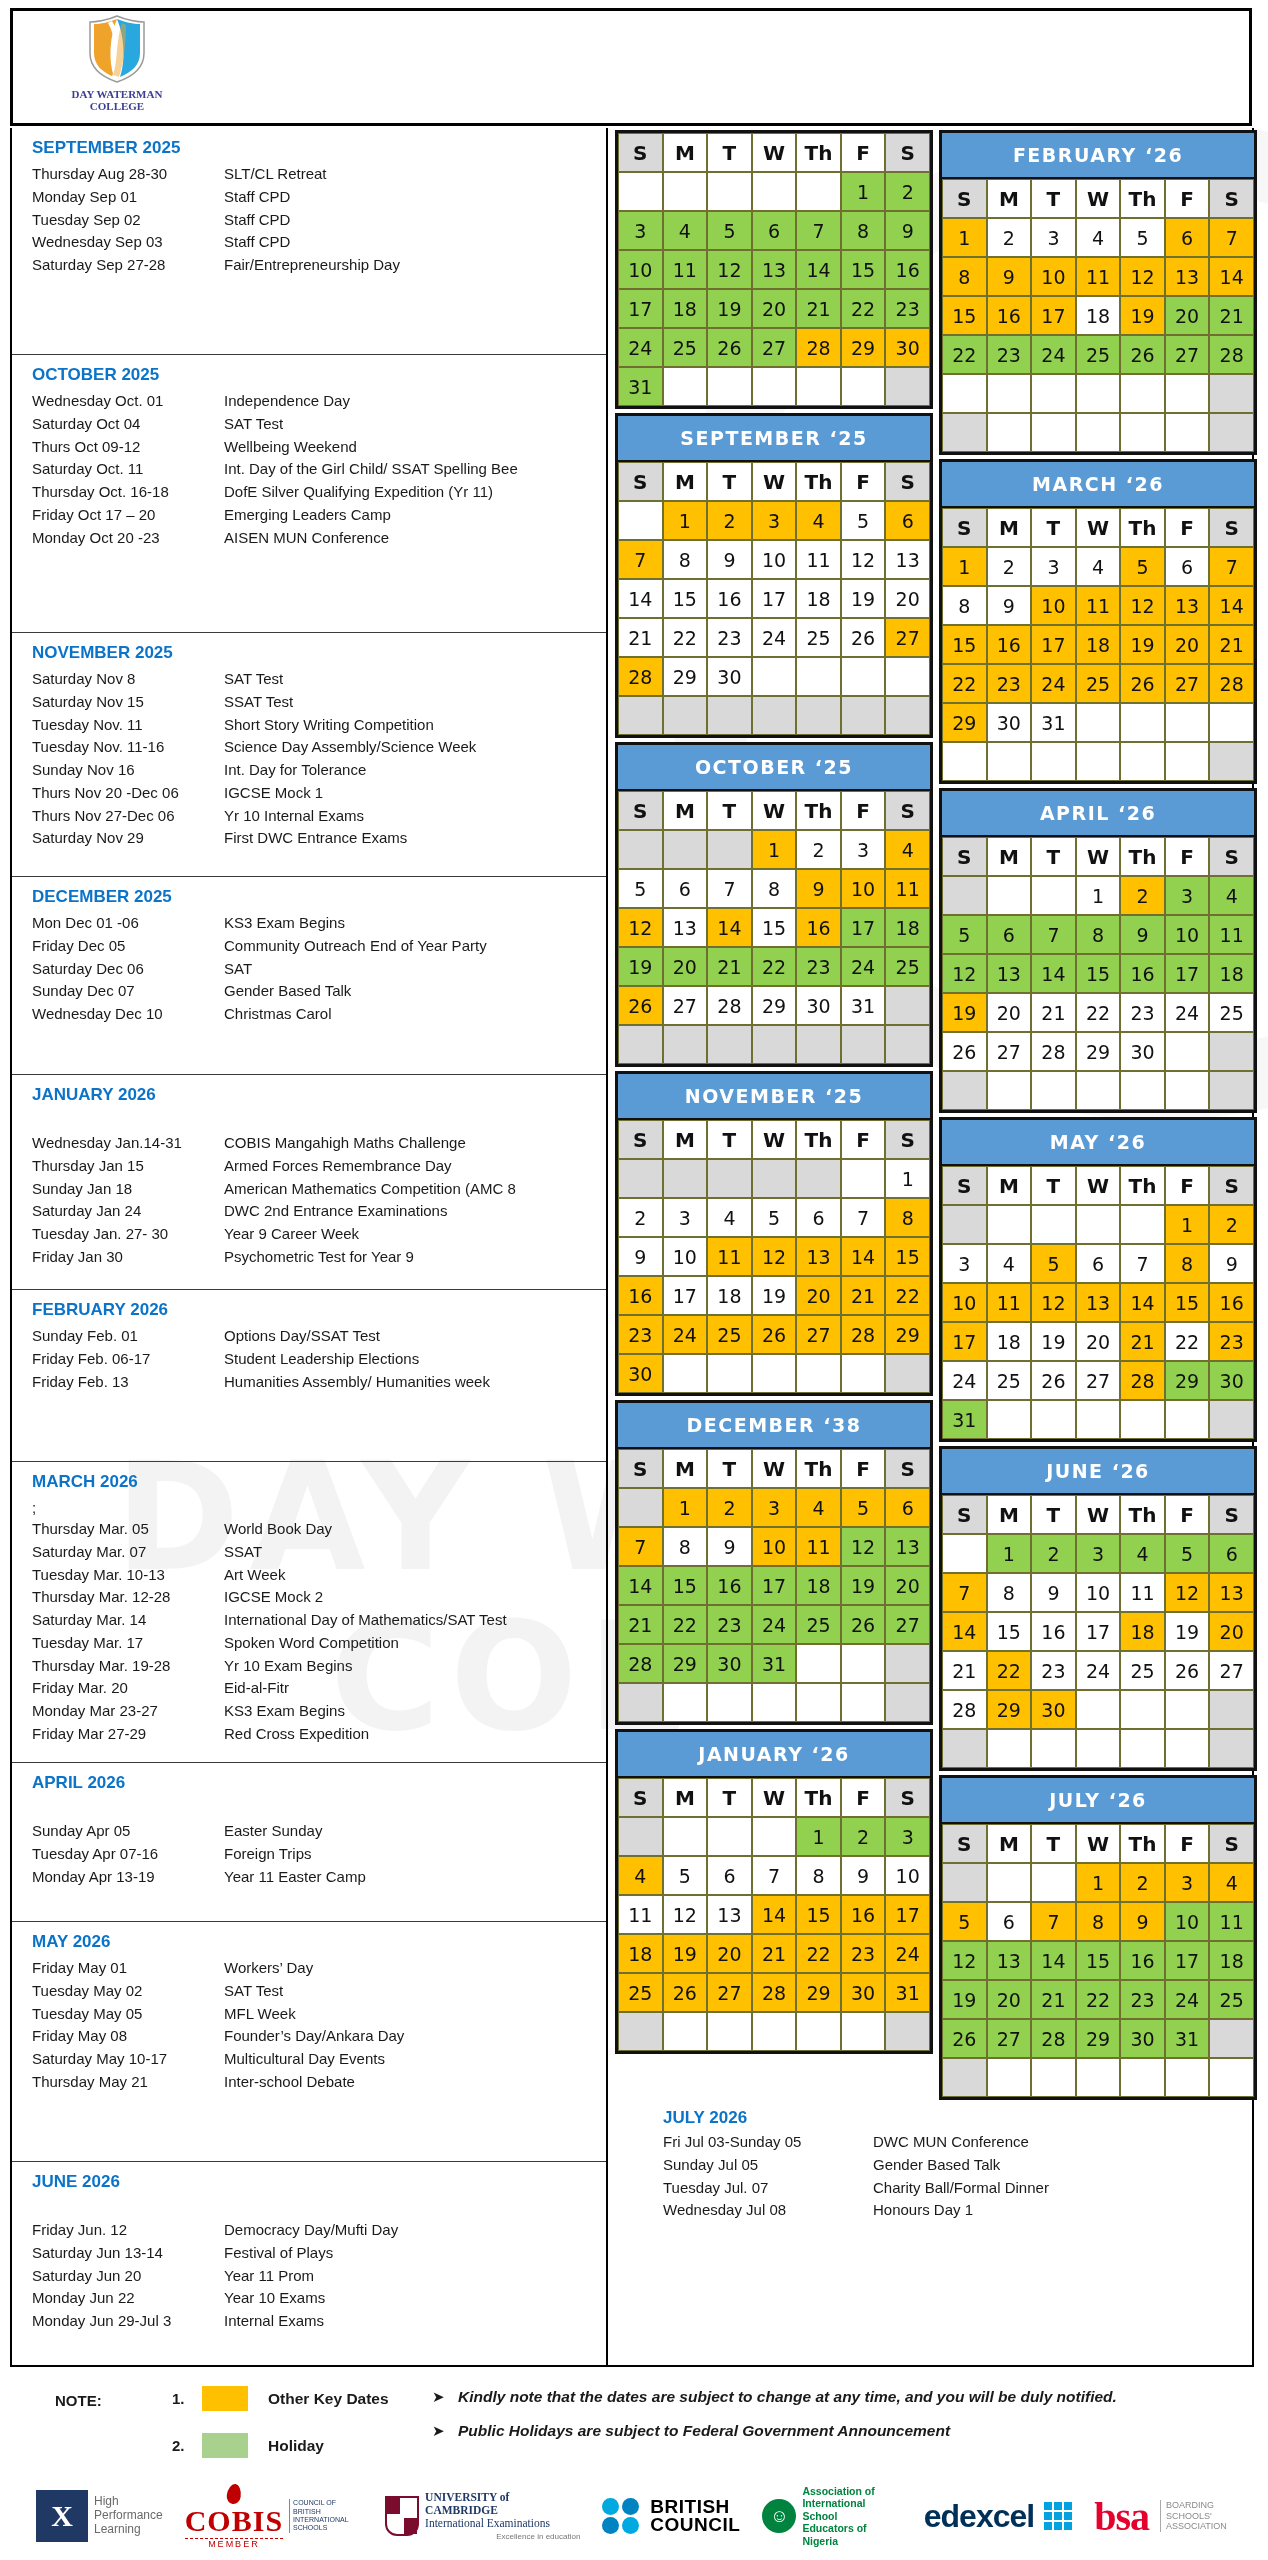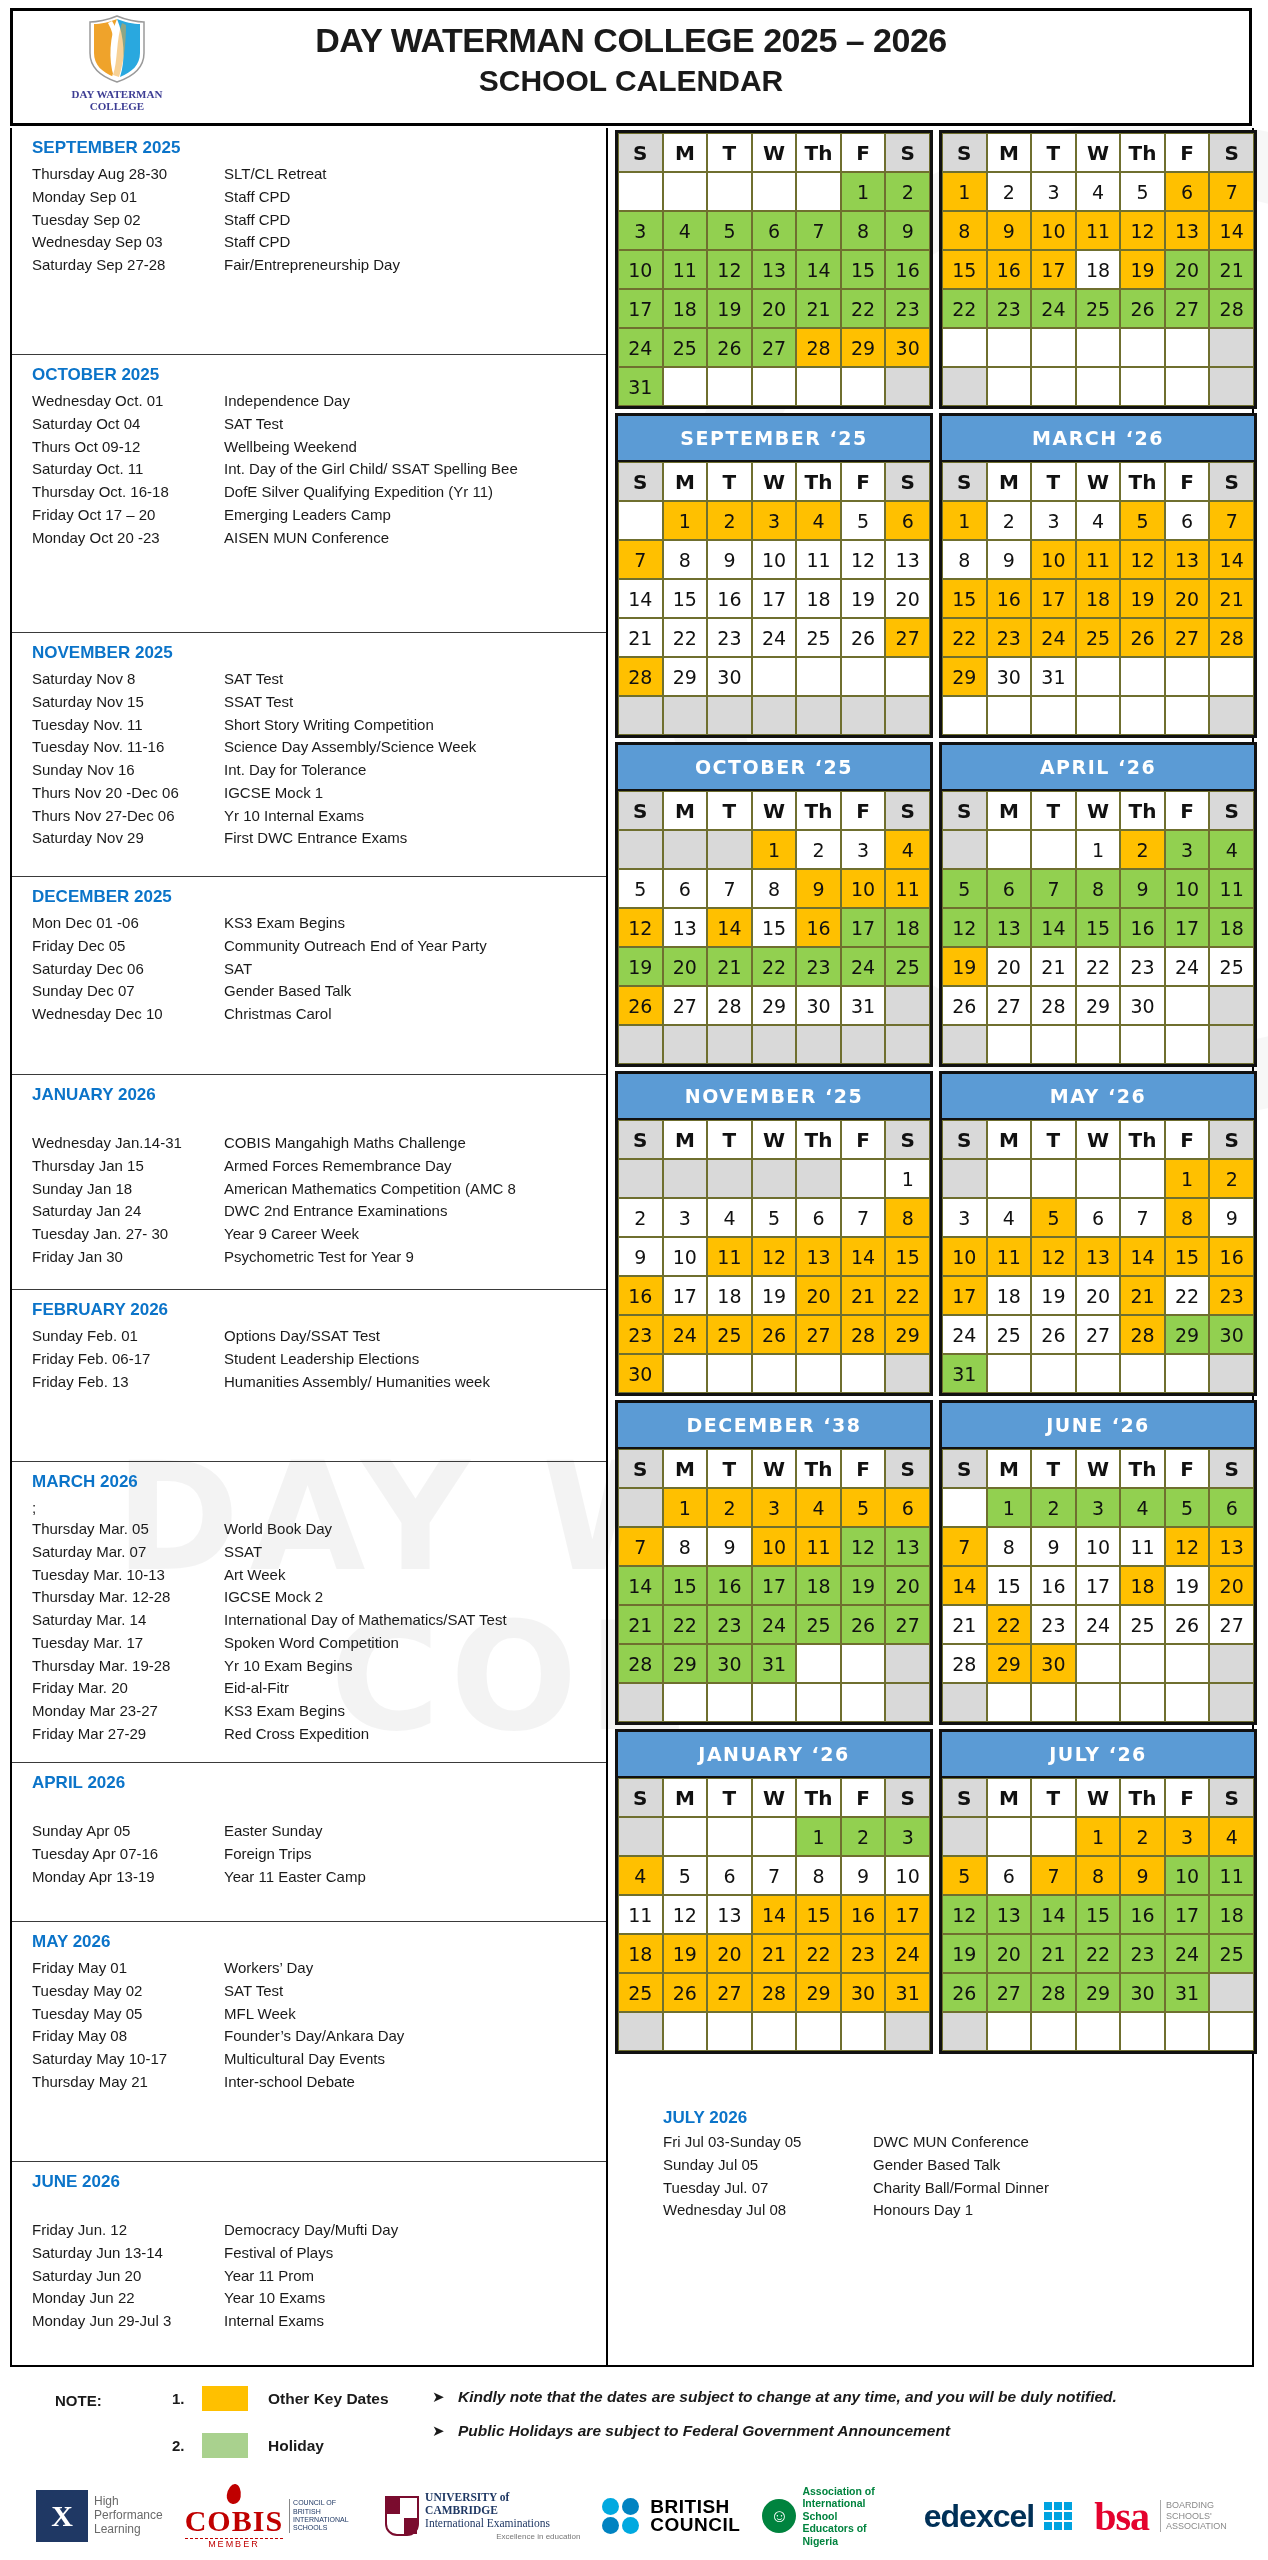--- a/index.html
+++ b/index.html
@@ -113,24 +113,20 @@
         <path d="M29 4 C22 7 12 9 6 9 L6 38 C6 50 14 57 26 62 C20 45 22 20 29 4 Z" fill="#EFA32B"></path>
         <path d="M29 4 C36 7 46 9 52 9 L52 38 C52 50 44 57 32 62 C38 45 36 20 29 4 Z" fill="#29A8DF"></path>
         <path d="M24 6 C34 22 34 46 29 64 C27 64 25 63 24 62 C30 44 28 22 20 8 Z" fill="#ffffff"></path>
         <path d="M34 8 C28 24 30 46 25 60 L31 62 C37 44 38 22 38 10 Z" fill="#EFA32B" opacity="0.5"></path>
       </svg>
       <div class="logo-caption">
         <div>DAY WATERMAN</div>
         <div>COLLEGE</div>
       </div>
     </div>
-    <div class="titles">
-      <div class="title1">DAY WATERMAN COLLEGE 2025 – 2026</div>
-      <div class="title2">SCHOOL CALENDAR</div>
-    </div>
   </div>
 
   <div class="content-frame">
     <div class="events-col">
         <div class="ev-sec" style="height: 227px;">
           <div class="ev-month">SEPTEMBER 2025</div>
           <div class="ev-row">
             <div class="ev-date">Thursday Aug 28-30</div>
             <div class="ev-name">SLT/CL Retreat</div>
           </div>
@@ -716,20 +712,21 @@
               <div class="m-cell c-w"></div>
               <div class="m-cell c-w"></div>
               <div class="m-cell c-w"></div>
               <div class="m-cell c-w"></div>
               <div class="m-cell c-x"></div>
             </div>
           </div>
         </div>
       <div class="grid-col b">
           <div class="month-block">
+            <div class="m-title">FEBRUARY ‘26</div>
             <div class="m-grid">
               <div class="m-cell hdr c-x">S</div>
               <div class="m-cell hdr c-w">M</div>
               <div class="m-cell hdr c-w">T</div>
               <div class="m-cell hdr c-w">W</div>
               <div class="m-cell hdr c-w">Th</div>
               <div class="m-cell hdr c-w">F</div>
               <div class="m-cell hdr c-x">S</div>
               <div class="m-cell c-o">1</div>
               <div class="m-cell c-w">2</div>

